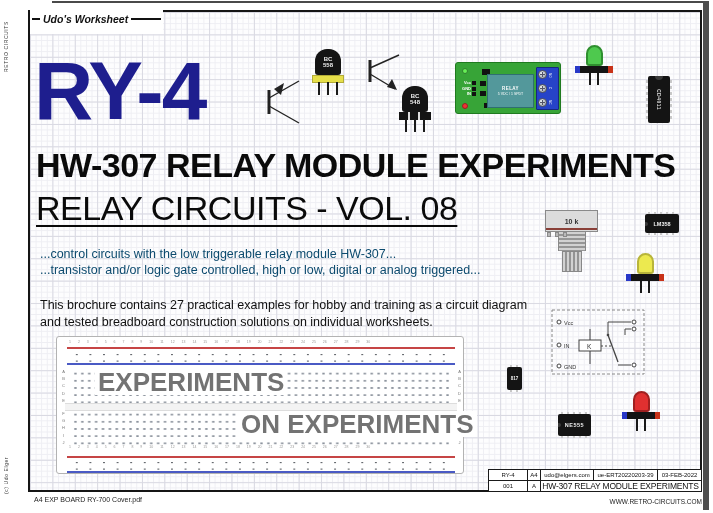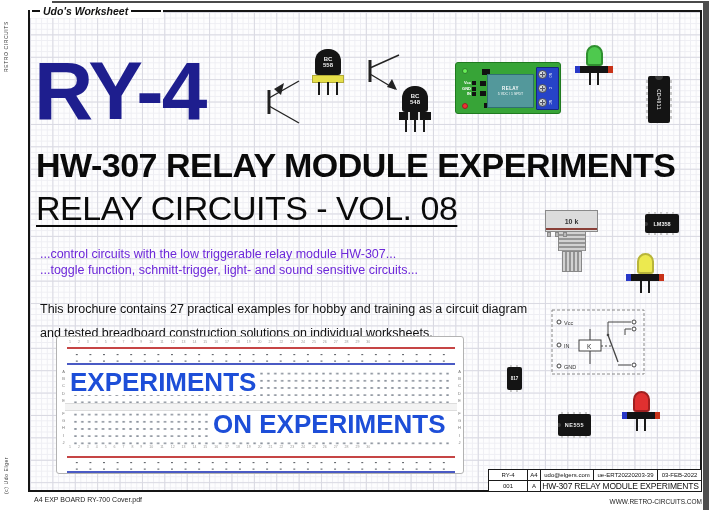--- a/index.html
+++ b/index.html
@@ -12,42 +12,42 @@
   .frame{position:absolute;left:28px;top:10px;width:674px;height:482px;box-sizing:border-box;
          border:2px solid #151515;background-color:#fdfdfe;
          background-image:
            linear-gradient(to right,#d9d9e2 1px,transparent 1px),
            linear-gradient(to bottom,#d9d9e2 1px,transparent 1px),
            linear-gradient(to right,#eeeef3 1px,transparent 1px),
            linear-gradient(to bottom,#eeeef3 1px,transparent 1px);
          background-size:22.4px 22.4px,22.4px 22.4px,5.6px 5.6px,5.6px 5.6px;}
   
   .hdr{position:absolute;left:30px;top:3px;height:15px;display:flex;align-items:center;gap:3px;
-       background:#fff;padding:0 2px;z-index:5;}
+       background:#fff;padding:8px 2px;z-index:5;}
   .hdash{height:2px;background:#111;}
   .hdash.l{width:8px}.hdash.r{width:30px}
   .hdr-text{font-size:10.5px;font-weight:bold;font-style:italic;color:#111;white-space:nowrap;}
   
   .vtext{position:absolute;writing-mode:vertical-rl;transform:rotate(180deg);
          font-size:5px;letter-spacing:.6px;color:#333;white-space:nowrap;}
   .vt-top{left:3px;top:12px;height:60px;}
   .vt-bottom{left:3px;top:436px;height:58px;}
   .footer-file{position:absolute;left:34px;top:496px;font-size:7px;color:#222;}
   .website{position:absolute;left:590px;top:498px;width:112px;text-align:right;font-size:6.5px;color:#222;}
   
   .model{position:absolute;left:34px;top:50px;font-size:82px;font-weight:bold;line-height:1;
          letter-spacing:-2px;color:#1e1e8e;white-space:nowrap;}
   .headline{position:absolute;left:36px;top:146px;font-size:34px;font-weight:bold;color:#0a0a0a;
             letter-spacing:-.5px;white-space:nowrap;}
   .subtitle{position:absolute;left:36px;top:189px;font-size:34px;color:#0a0a0a;letter-spacing:-.5px;
             white-space:nowrap;text-decoration:underline;text-underline-offset:5px;
             text-decoration-thickness:2px;}
   
-  .intro-lines{position:absolute;left:40px;top:246px;font-size:12.5px;line-height:16px;color:#6d28d9;}
-  .intro-par{position:absolute;left:40px;top:297px;font-size:12.5px;line-height:24px;color:#111;white-space:pre-line;}
+  .intro-lines{position:absolute;left:40px;top:246px;font-size:12.5px;line-height:16px;color:#0c4a6e;}
+  .intro-par{position:absolute;left:40px;top:297px;font-size:12.5px;line-height:17px;color:#111;white-space:pre-line;}
   
   .bb{position:absolute;left:56px;top:336px;width:408px;height:138px;background:#fff;
       border:1px solid #b3b3b3;border-radius:3px;box-sizing:border-box;}
   .bb-nums{position:absolute;left:12px;width:386px;height:5px;overflow:hidden;font-size:3.5px;
            word-spacing:6px;color:#999;white-space:nowrap;}
   .bb-nums.top{top:3px}.bb-nums.bot{top:108px}
   .bb-line{position:absolute;left:10px;width:388px;height:2px;}
   .line-red{background:#c64545;}.line-blue{background:#4a5ac4;}
   .lr-t{top:10px}.lb-t{top:26px}.lr-b{top:119px}.lb-b{top:134px}
   .rail-holes{position:absolute;left:10px;width:388px;height:12px;
@@ -55,22 +55,22 @@
       background-size:13.6px 6.4px;background-position:3px 1.5px;}
   .rh-t{top:13px}.rh-b{top:121px}
   .bb-band{position:absolute;left:14px;width:380px;height:36px;
       background-image:radial-gradient(#8d949e 1px,transparent 1.25px);
       background-size:6.9px 7.2px;background-position:1px 2px;}
   .band1{top:31px}.band2{top:72px}
   .bb-channel{position:absolute;left:8px;top:66px;width:392px;height:6px;background:#f3f3f3;
       border-top:1px solid #ddd;border-bottom:1px solid #ddd;}
   .bb-letters{position:absolute;width:5px;font-size:4px;line-height:7.2px;color:#777;white-space:pre;text-align:center;}
   .bl-tl{left:4px;top:31px}.bl-bl{left:4px;top:73px}.bl-tr{left:400px;top:31px}.bl-br{left:400px;top:73px}
-  .bb-overlay{position:absolute;font-size:26px;font-weight:bold;color:#1d4ed8;background:#fff;
-      padding:0 3px;white-space:nowrap;line-height:1;}
+  .bb-overlay{position:absolute;font-size:26px;font-weight:bold;color:#737373;background:#fff;
+      padding:0 3px;white-space:nowrap;line-height:1;margin-left:28px;}
   .ov1{left:10px;top:32px}.ov2{left:153px;top:74px}
   
   .to92{position:absolute;width:32px;}
   .to92-body{width:26px;height:26px;margin:0 auto;background:#141414;border-radius:12px 12px 3px 3px;
       display:flex;align-items:center;justify-content:center;}
   .to92-body span{color:#eee;font-size:6px;line-height:6.5px;white-space:pre;text-align:center;font-weight:bold;}
   .to92-band{width:32px;height:8px;}
   .band-yellow{background:#e6df4a;border:1px solid #b3ac38;box-sizing:border-box;}
   .band-black{background:#141414;
       background-image:linear-gradient(90deg,transparent 9px,#ddd 9px,#ddd 11px,transparent 11px,transparent 19px,#ddd 19px,#ddd 21px,transparent 21px);}
@@ -179,21 +179,21 @@
   <div class="vtext vt-bottom">(c) Udo Elger</div>
   <div class="footer-file">A4 EXP BOARD RY-700 Cover.pdf</div>
   <div class="website">WWW.RETRO-CIRCUITS.COM</div>
 
   <div class="model">RY-4</div>
   <div class="headline">HW-307 RELAY MODULE EXPERIMENTS</div>
   <div class="subtitle">RELAY CIRCUITS - VOL. 08</div>
 
   <div class="intro-lines">
     <div>...control circuits with the low triggerable relay module HW-307...</div>
-    <div>...toggle function, schmitt-trigger, light- and sound sensitive circuits...</div>
+    <div>...transistor and/or logic gate controlled, high or low, digital or analog triggered...</div>
   </div>
   <div class="intro-par">This brochure contains 27 practical examples for hobby and training as a circuit diagram
 and tested breadboard construction solutions on individual worksheets.</div>
 
   <svg class="sym" style="left:253px;top:78px" width="58" height="48" viewBox="0 0 58 48">
     <line x1="16" y1="12" x2="16" y2="36" stroke="#222" stroke-width="3"></line>
     <line x1="16" y1="20" x2="46" y2="3" stroke="#222" stroke-width="1.4"></line>
     <polygon points="31,5 21,11 28,17" fill="#222"></polygon>
     <line x1="16" y1="28" x2="46" y2="45" stroke="#222" stroke-width="1.4"></line>
   </svg>

